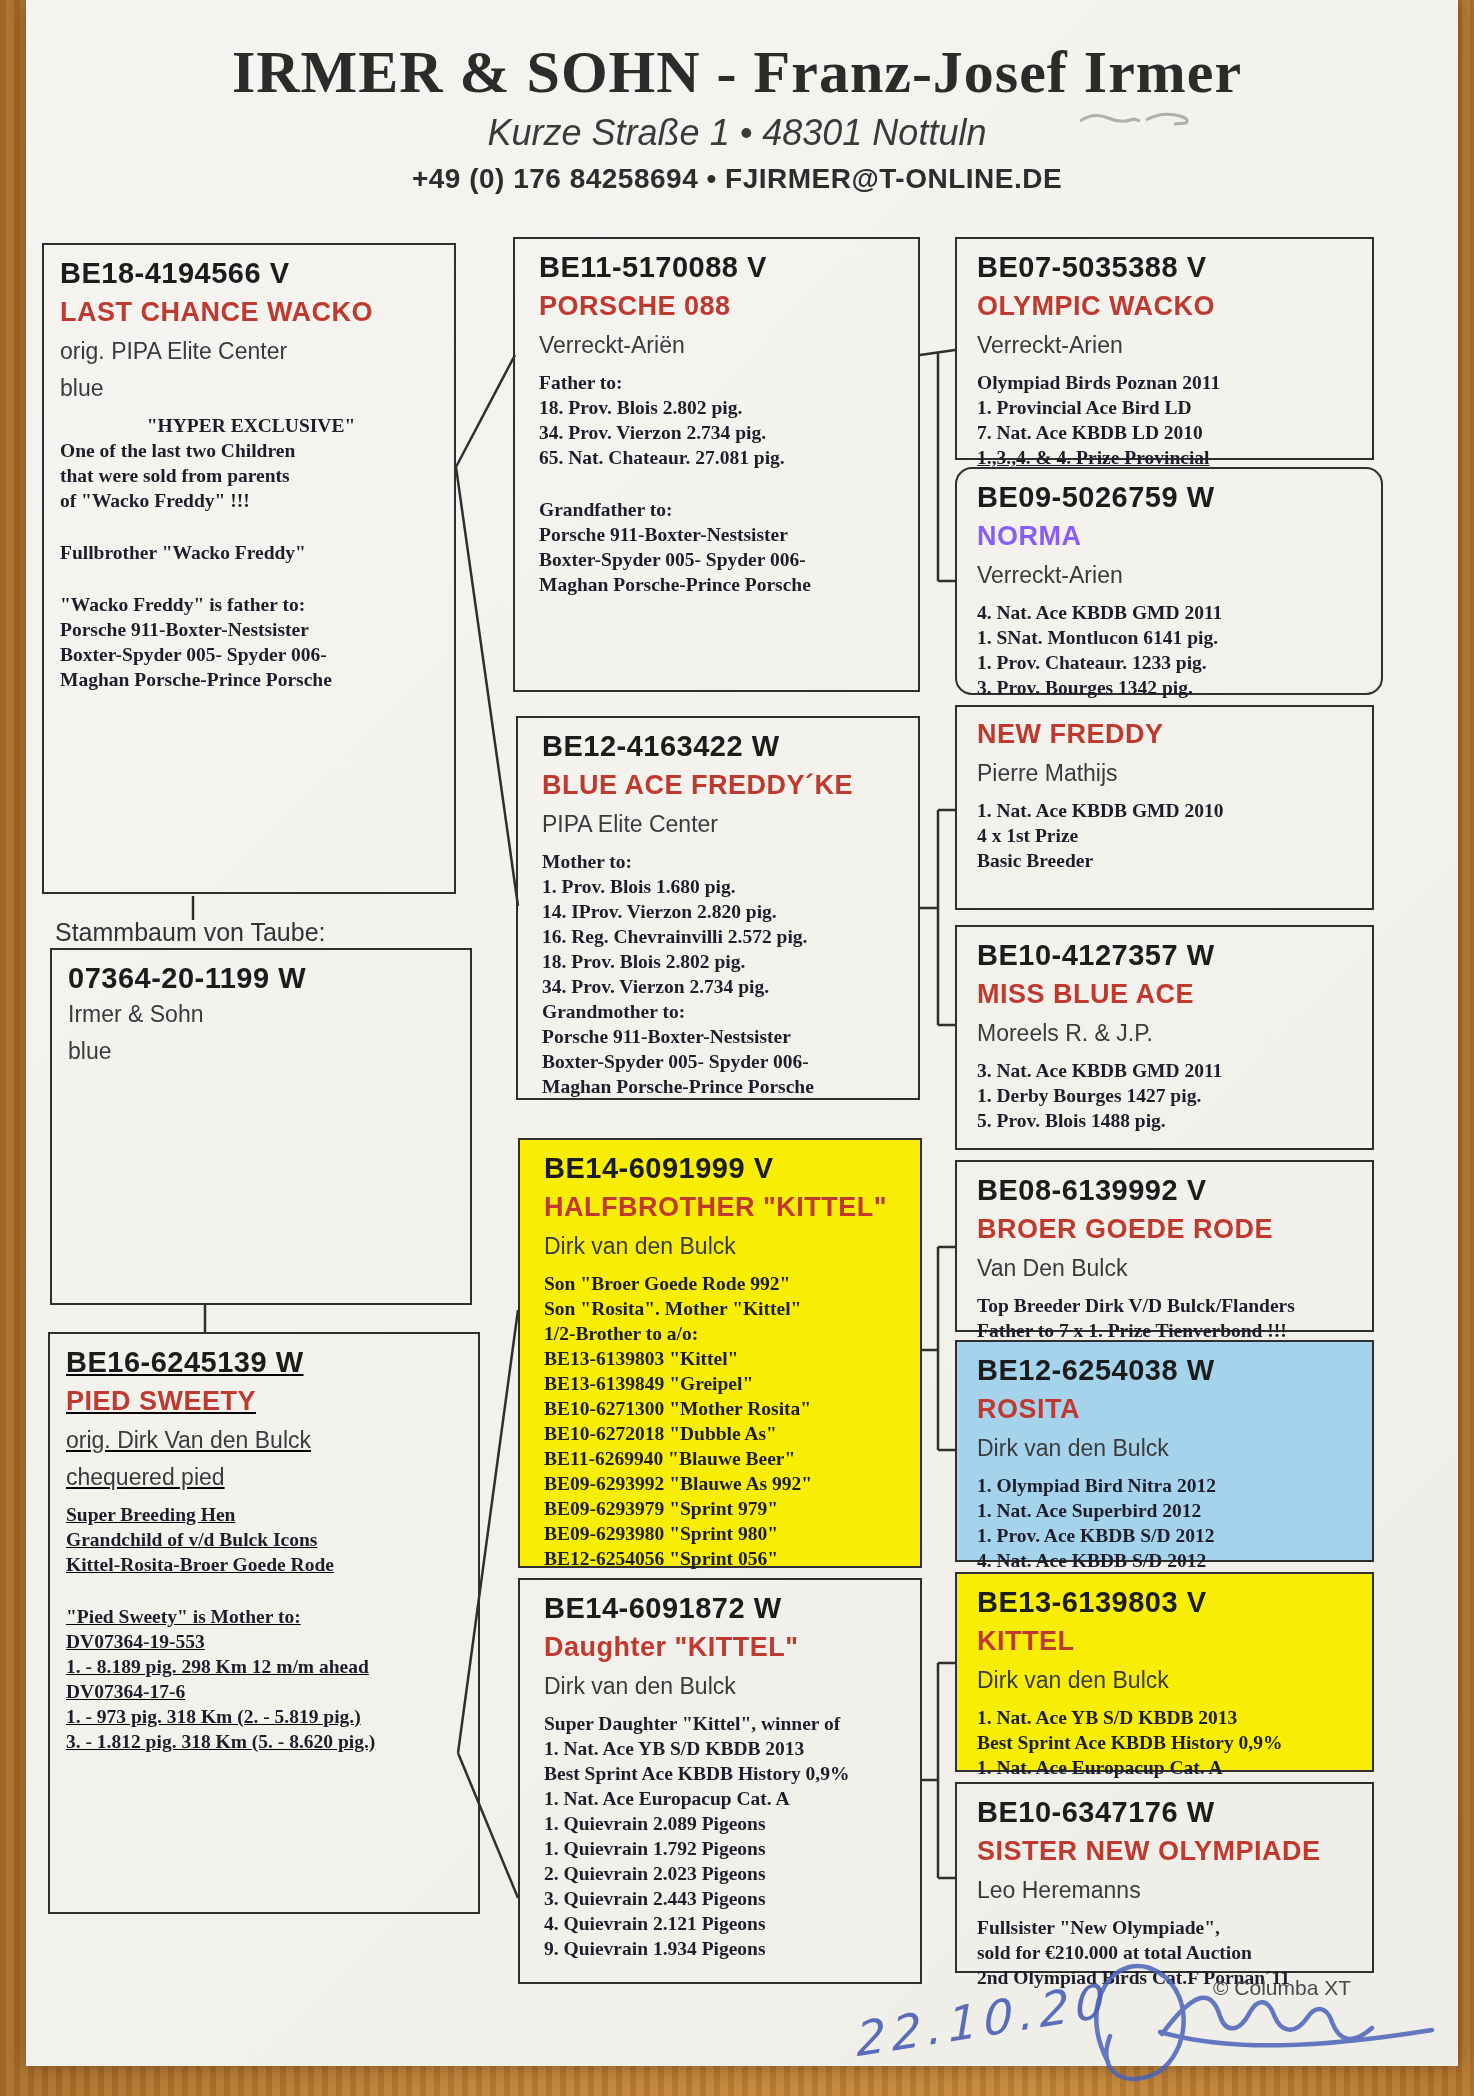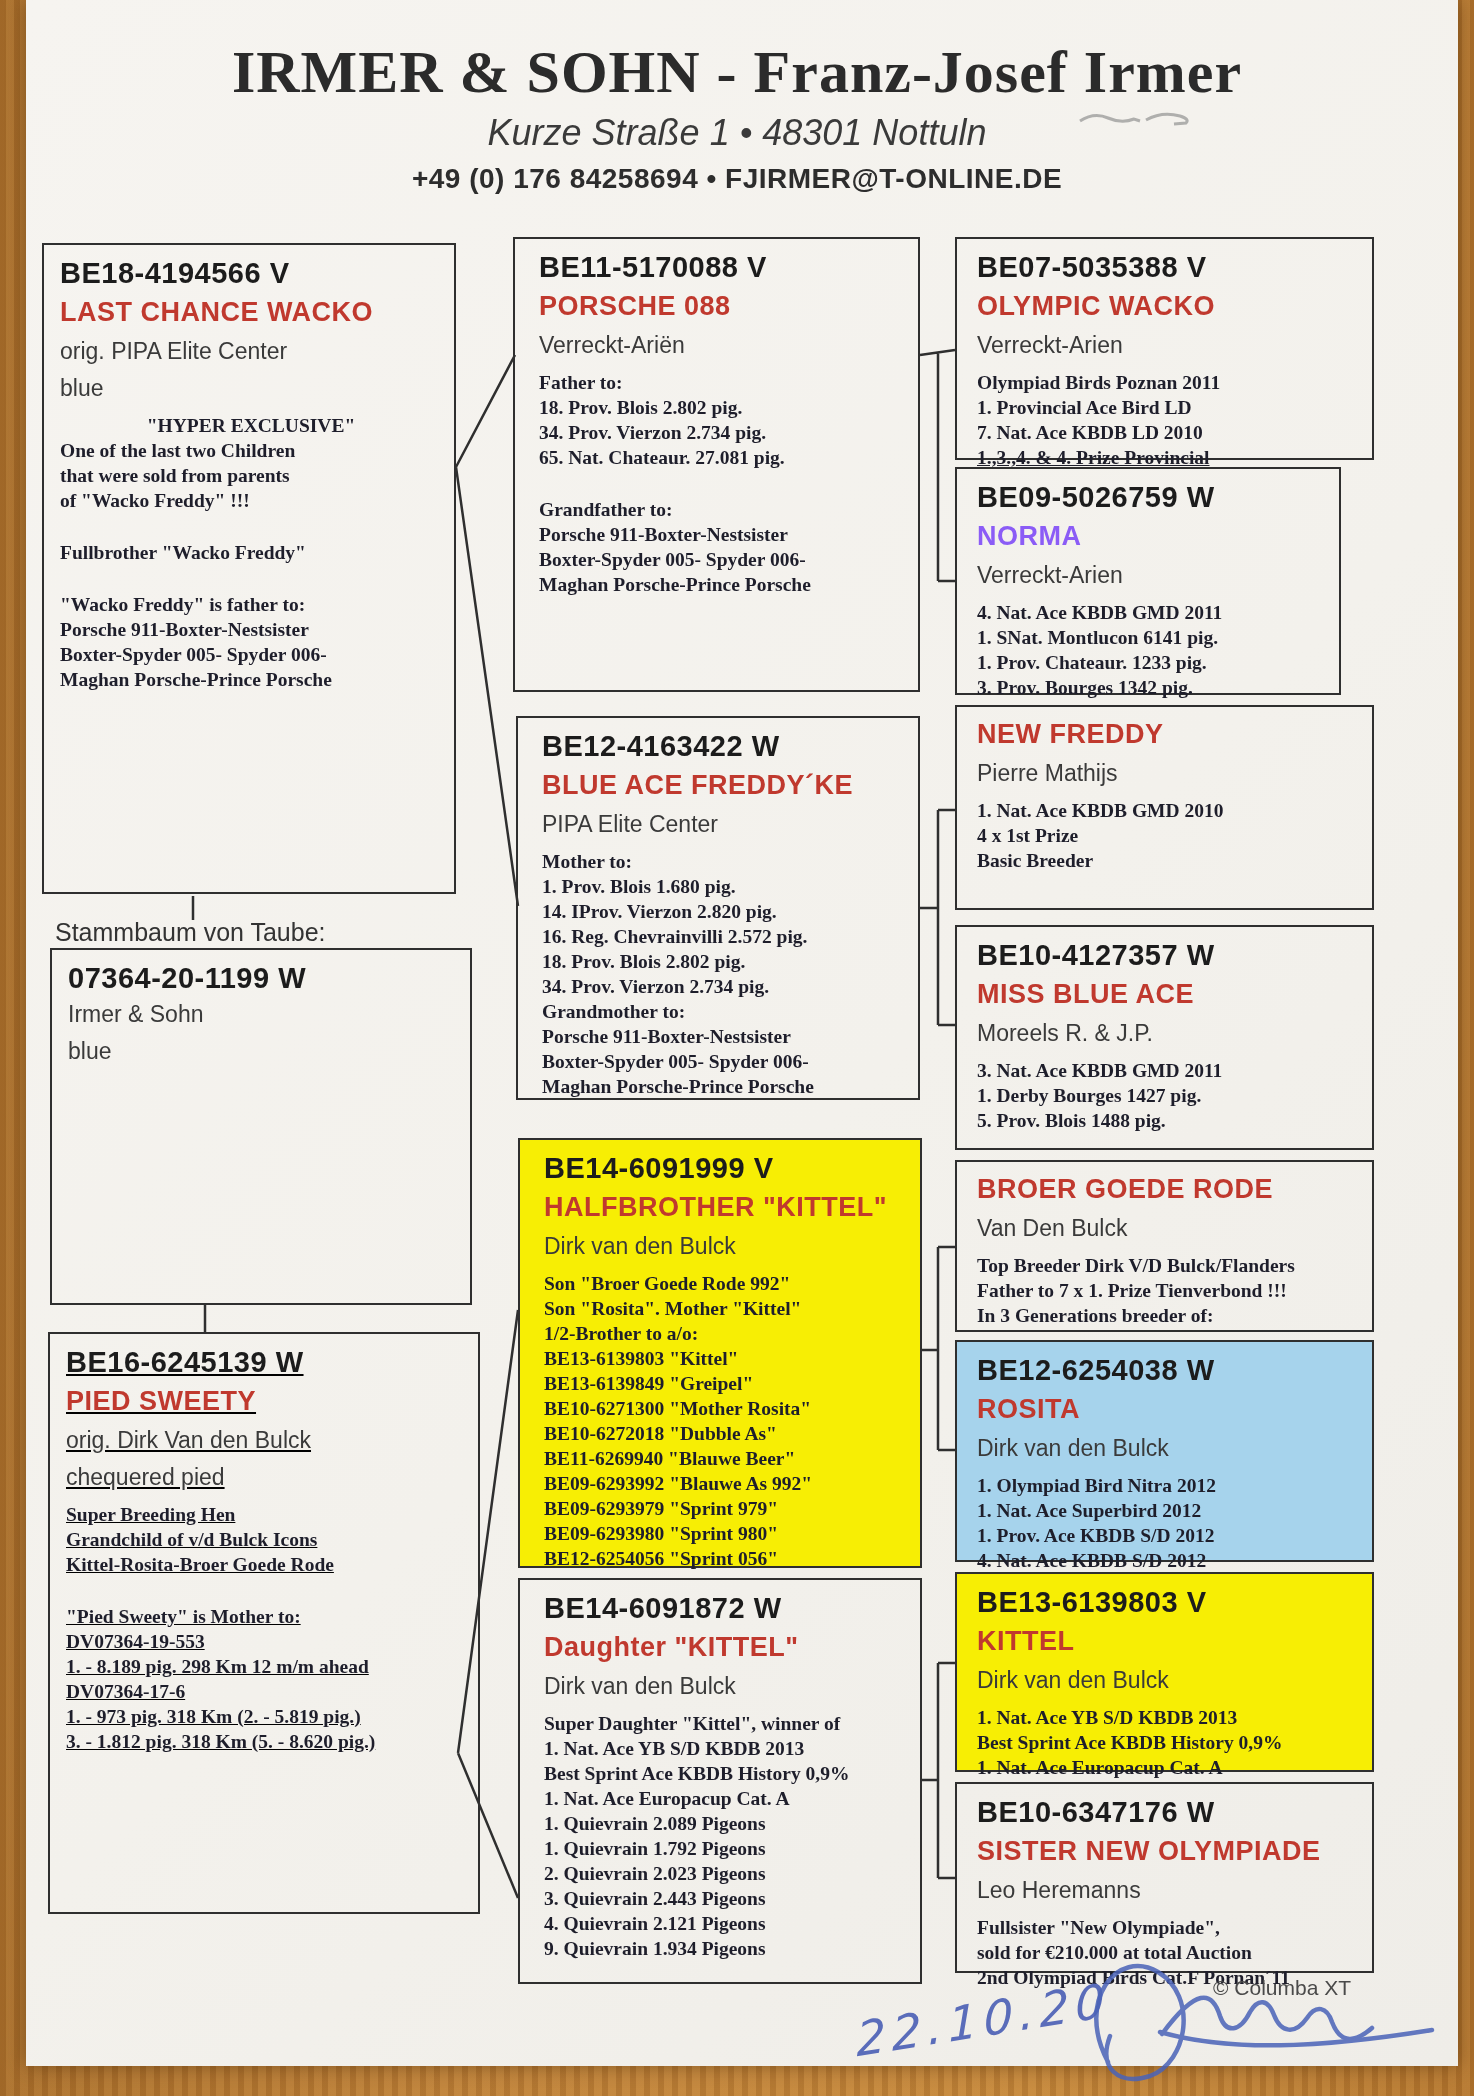--- a/index.html
+++ b/index.html
@@ -168,21 +168,21 @@
     </div>
     <div class="box rpad" style="left: 955px; top: 237px; width: 419px; height: 223px;">
       <div class="ring">BE07-5035388 V</div>
       <div class="redname" style="color: rgb(192, 57, 46);">OLYMPIC WACKO</div>
       <div class="ln sans">Verreckt-Arien</div>
       <div class="ln">Olympiad Birds Poznan 2011</div>
       <div class="ln">1. Provincial Ace Bird LD</div>
       <div class="ln">7. Nat. Ace KBDB LD 2010</div>
       <div class="ln underline">1.,3.,4. &amp; 4. Prize Provincial</div>
     </div>
-    <div class="box rpad" style="left: 955px; top: 467px; width: 386px; height: 228px;">
+    <div class="box rpad" style="left: 955px; top: 467px; width: 428px; height: 228px; border-radius: 17px;">
       <div class="ring">BE09-5026759 W</div>
       <div class="redname" style="color: #8b5cf6;">NORMA</div>
       <div class="ln sans">Verreckt-Arien</div>
       <div class="ln">4. Nat. Ace KBDB GMD 2011</div>
       <div class="ln">1. SNat. Montlucon 6141 pig.</div>
       <div class="ln">1. Prov. Chateaur. 1233 pig.</div>
       <div class="ln">3. Prov. Bourges    1342 pig.</div>
     </div>
     <div class="box rpad" style="left: 955px; top: 705px; width: 419px; height: 205px;">
       <div class="redname" style="color: rgb(192, 57, 46);">NEW FREDDY</div>
@@ -193,20 +193,21 @@
     </div>
     <div class="box rpad" style="left: 955px; top: 925px; width: 419px; height: 225px;">
       <div class="ring">BE10-4127357 W</div>
       <div class="redname" style="color: rgb(192, 57, 46);">MISS BLUE ACE</div>
       <div class="ln sans">Moreels R. &amp; J.P.</div>
       <div class="ln">3. Nat. Ace KBDB GMD 2011</div>
       <div class="ln">1. Derby Bourges     1427 pig.</div>
       <div class="ln">5. Prov. Blois          1488 pig.</div>
     </div>
     <div class="box rpad" style="left: 955px; top: 1160px; width: 419px; height: 172px;">
+      <div class="ring">BE08-6139992 V</div>
       <div class="redname" style="color: rgb(192, 57, 46);">BROER GOEDE RODE</div>
       <div class="ln sans">Van Den Bulck</div>
       <div class="ln">Top Breeder Dirk V/D Bulck/Flanders</div>
       <div class="ln">Father to 7 x 1. Prize Tienverbond !!!</div>
       <div class="ln">In 3 Generations breeder of:</div>
     </div>
     <div class="box rpad hl-blue" style="left: 955px; top: 1340px; width: 419px; height: 222px;">
       <div class="ring">BE12-6254038 W</div>
       <div class="redname" style="color: rgb(192, 57, 46);">ROSITA</div>
       <div class="ln sans">Dirk van den Bulck</div>

